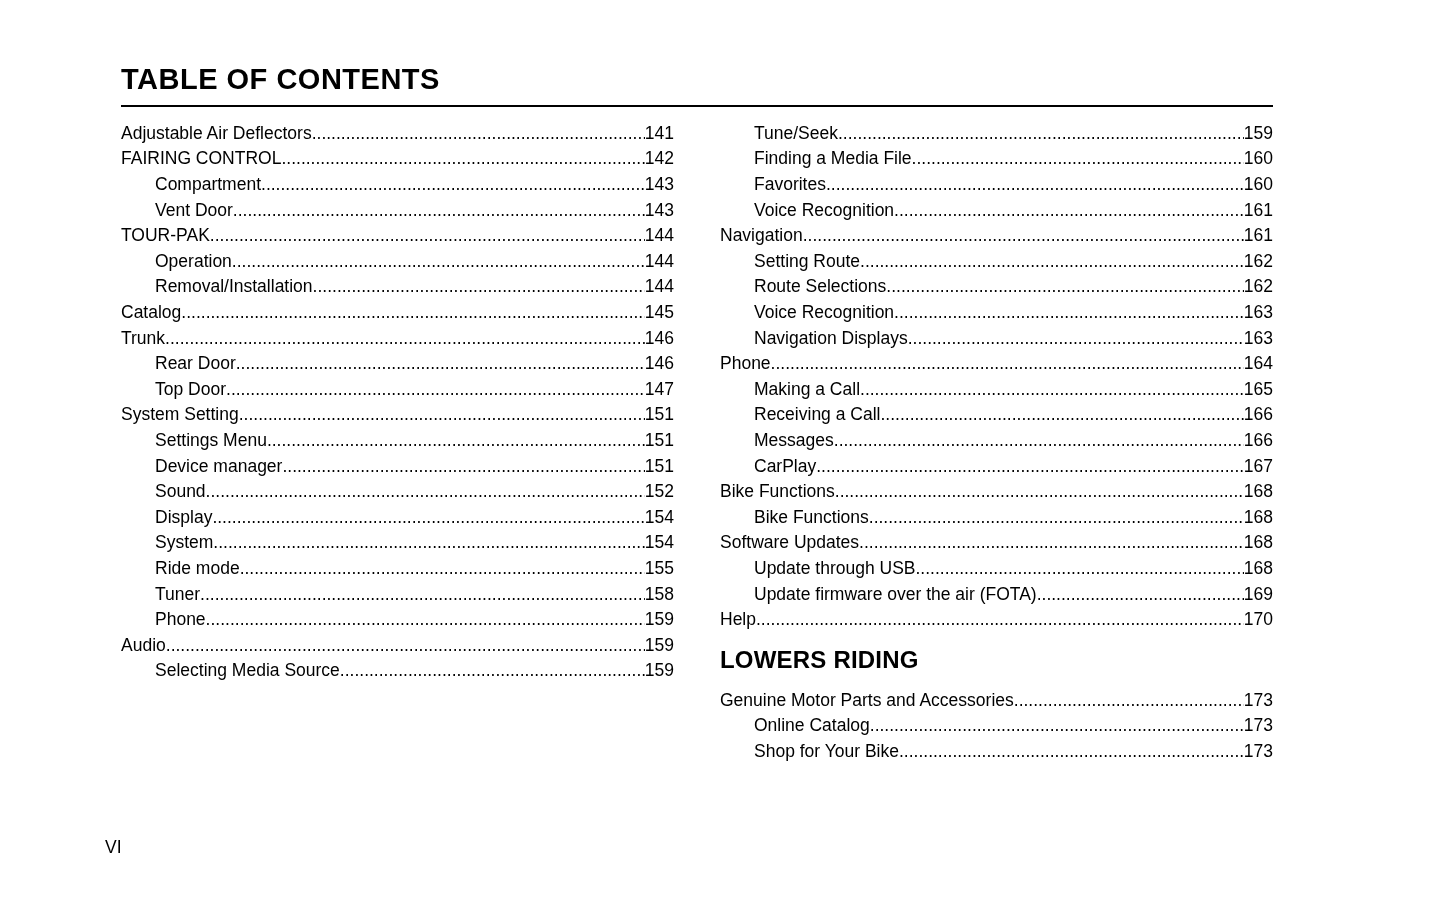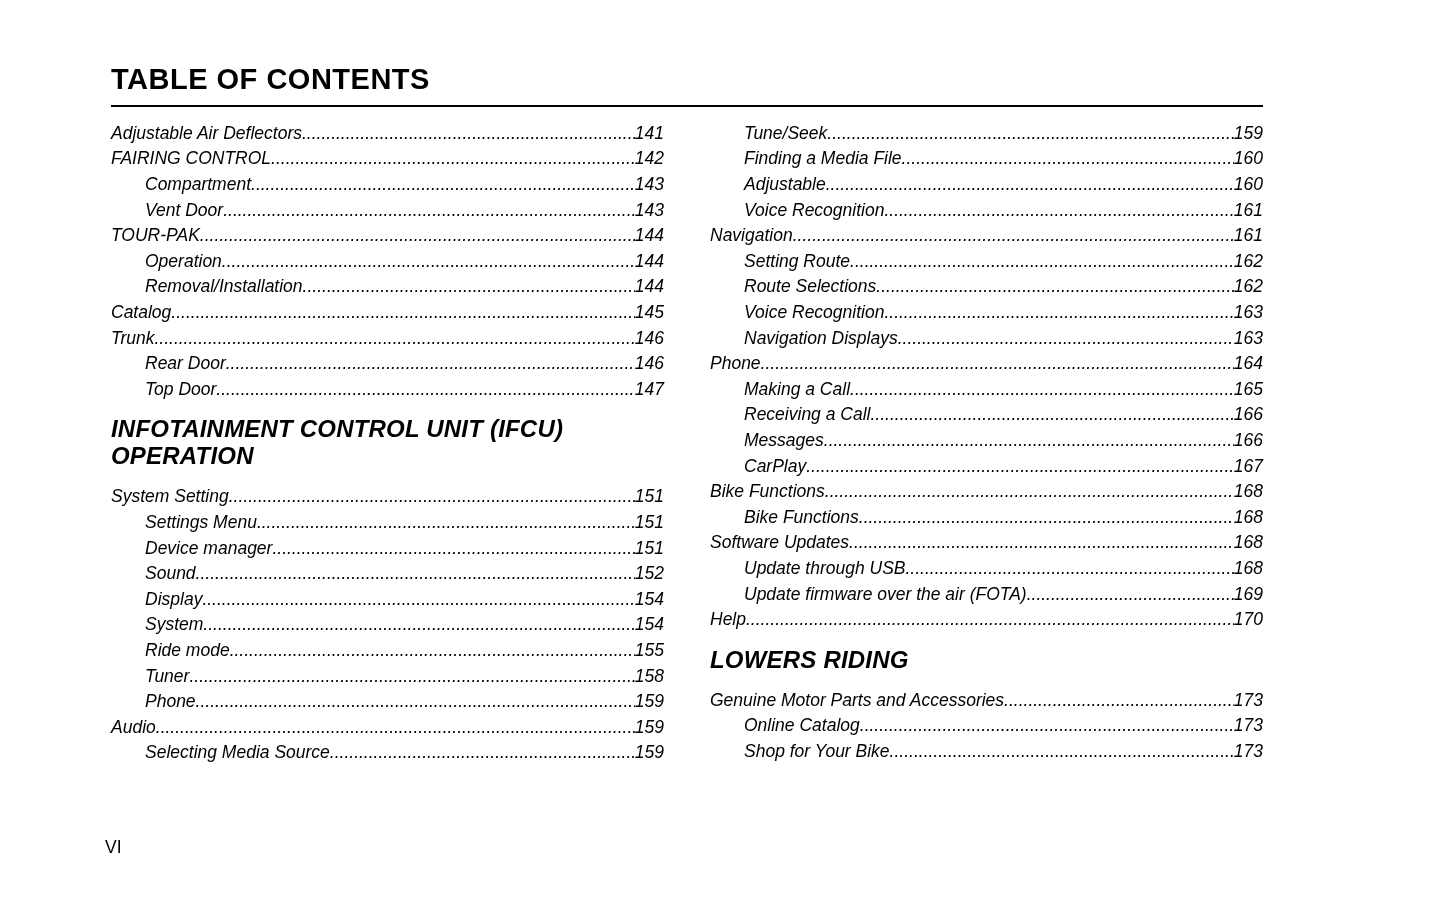--- a/index.html
+++ b/index.html
@@ -14,21 +14,21 @@
     color: #000000;
   }
   .page {
     position: relative;
     width: 1445px;
     height: 900px;
     background: #ffffff;
   }
   .content {
     position: absolute;
-    left: 111px;
+    left: 121px;
     top: 64px;
     width: 1152px;
   }
   .toc-title {
     font-size: 29px;
     font-weight: 700;
     letter-spacing: 0.5px;
     margin: 0 0 9px 0;
     line-height: 1.1;
   }
@@ -39,21 +39,20 @@
     width: 100%;
   }
   .columns {
     display: flex;
     gap: 46px;
     align-items: flex-start;
   }
   .col {
     width: 553px;
     flex: 0 0 553px;
-    font-style: italic;
   }
   .toc-row {
     display: flex;
     align-items: baseline;
     font-size: 17.5px;
     line-height: 25.6px;
     white-space: nowrap;
   }
   .toc-row.indent {
     padding-left: 34px;
@@ -145,21 +144,20 @@
           <div class="toc-row indent">
             <span class="toc-label">Rear Door</span>
             <span class="dot-leader">........................................................................................................................................................................................................</span>
             <span class="toc-page">146</span>
           </div>
           <div class="toc-row indent">
             <span class="toc-label">Top Door</span>
             <span class="dot-leader">........................................................................................................................................................................................................</span>
             <span class="toc-page">147</span>
           </div>
-          <div class="sec-heading">INFOTAINMENT CONTROL UNIT (IFCU) OPERATION</div>
           <div class="toc-row">
             <span class="toc-label">System Setting</span>
             <span class="dot-leader">........................................................................................................................................................................................................</span>
             <span class="toc-page">151</span>
           </div>
           <div class="toc-row indent">
             <span class="toc-label">Settings Menu</span>
             <span class="dot-leader">........................................................................................................................................................................................................</span>
             <span class="toc-page">151</span>
           </div>
@@ -214,21 +212,21 @@
             <span class="toc-label">Tune/Seek</span>
             <span class="dot-leader">........................................................................................................................................................................................................</span>
             <span class="toc-page">159</span>
           </div>
           <div class="toc-row indent">
             <span class="toc-label">Finding a Media File</span>
             <span class="dot-leader">........................................................................................................................................................................................................</span>
             <span class="toc-page">160</span>
           </div>
           <div class="toc-row indent">
-            <span class="toc-label">Adjustable</span>
+            <span class="toc-label">Favorites</span>
             <span class="dot-leader">........................................................................................................................................................................................................</span>
             <span class="toc-page">160</span>
           </div>
           <div class="toc-row indent">
             <span class="toc-label">Voice Recognition</span>
             <span class="dot-leader">........................................................................................................................................................................................................</span>
             <span class="toc-page">161</span>
           </div>
           <div class="toc-row">
             <span class="toc-label">Navigation</span>

